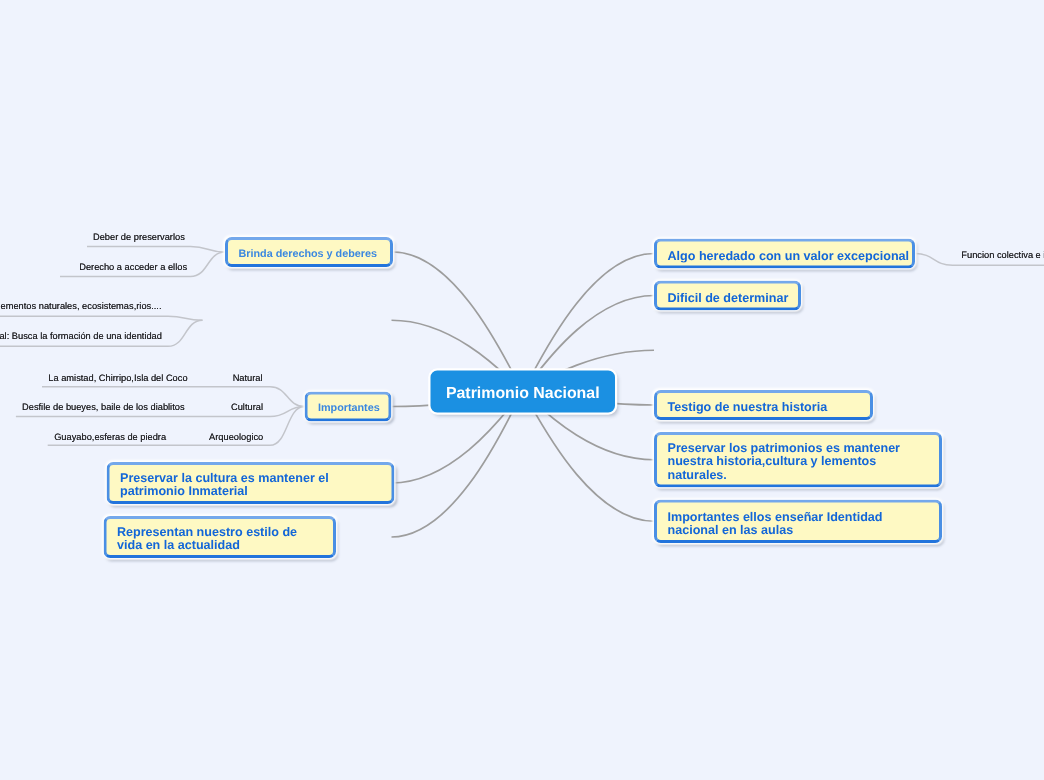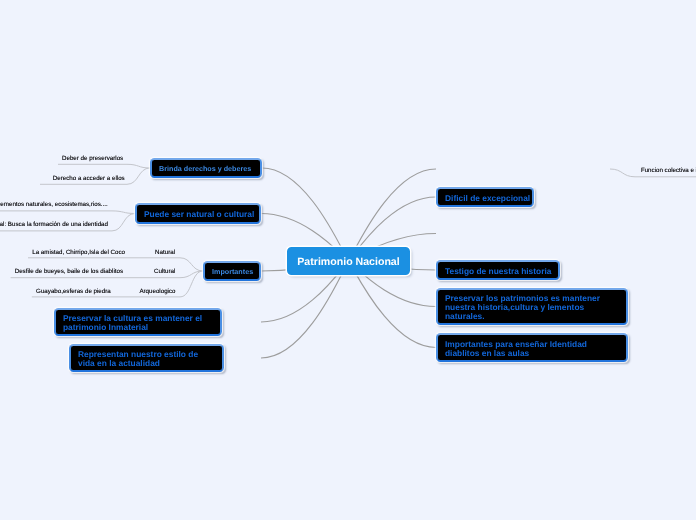--- a/index.html
+++ b/index.html
@@ -4,21 +4,21 @@
 <title>Patrimonio Nacional</title>
 <style>
   html,body{margin:0;padding:0;}
   body{width:696px;height:520px;background:#eff3fd;overflow:hidden;
        font-family:"Liberation Sans",sans-serif;
        -webkit-font-smoothing:antialiased;text-rendering:geometricPrecision;}
   #canvas{position:relative;width:696px;height:520px;}
   .node .tx, .leaf{-webkit-font-smoothing:antialiased;will-change:opacity;}
   svg.links{position:absolute;left:0;top:0;width:696px;height:520px;pointer-events:none;z-index:1;}
 
-  .node{position:absolute;z-index:2;box-sizing:border-box;background:#000000;
+  .node{position:absolute;z-index:2;box-sizing:border-box;background:#fef9c3;
         border:2px solid #4a8fe4;border-top-color:#74a8eb;border-bottom-color:#2274dc;border-radius:4.5px;
         color:#1266d8;font-weight:bold;font-size:8.4px;line-height:9.1px;
         display:flex;align-items:center;
         box-shadow:0 0 1.6px 0.7px #ffffff, 1.2px 1.4px 1.8px rgba(60,75,105,.42);}
   .node .tx{display:block;padding:0 7px;position:relative;top:1.2px;}
   .nowrap .tx{white-space:nowrap;}
 
   .root{z-index:3;background:#1b90e2;border-color:#1b90e2;color:#ffffff;
         font-size:10.6px;line-height:12px;justify-content:center;
         box-shadow:0 0 0 1.5px #ffffff, 2px 2px 2.6px rgba(60,75,105,.30);}
@@ -57,45 +57,45 @@
         <path d="M28.0,257.8 L180.0,257.8 C192.0,257.8 191.0,271.0 203.0,271.0"></path>
         <path d="M10.6,277.7 L180.0,277.7 C192.0,277.7 191.0,271.0 203.0,271.0"></path>
         <path d="M31.8,296.9 L180.0,296.9 C192.0,296.9 191.0,271.0 203.0,271.0"></path>
       </g>
   </svg>
 
   <div class="node root nowrap" style="left:287px;top:247px;width:123px;height:28px;">
     <span class="tx">Patrimonio Nacional</span>
   </div>
 
+  <div class="node nowrap" style="left:436px;top:159px;width:174px;height:20px;">
+    <span class="tx">Algo heredado con un valor excepcional</span>
+  </div>
   <div class="node nowrap" style="left:436px;top:187px;width:98px;height:20px;">
-    <span class="tx">Dificil de excepcional</span>
+    <span class="tx">Dificil de determinar</span>
   </div>
-  <div class="node nowrap" style="left:436px;top:260px;width:124px;height:20px;">
+  <div class="node nowrap" style="left:436px;top:260px;width:146px;height:20px;">
     <span class="tx">Testigo de nuestra historia</span>
   </div>
   <div class="node" style="left:436px;top:288px;width:192px;height:37px;">
     <span class="tx">Preservar los patrimonios es mantener nuestra historia,cultura y lementos naturales.</span>
   </div>
   <div class="node" style="left:436px;top:333px;width:192px;height:29px;">
-    <span class="tx">Importantes para enseñar Identidad diablitos en las aulas</span>
+    <span class="tx">Importantes ellos enseñar Identidad nacional en las aulas</span>
   </div>
 
   <div class="leaf" style="left:640.9px;top:166.8px;">Funcion colectiva e i</div>
 
   <div class="node light nowrap" style="left:150px;top:158px;width:112px;height:20px;">
     <span class="tx">Brinda derechos y deberes</span>
   </div>
-  <div class="node nowrap" style="left:135px;top:203px;width:126px;height:21px;font-size:8.4px;">
-    <span class="tx">Puede ser natural o cultural</span>
-  </div>
   <div class="node light nowrap" style="left:203px;top:261px;width:58px;height:20px;">
     <span class="tx">Importantes</span>
   </div>
-  <div class="node" style="left:54px;top:308px;width:168px;height:28px;">
+  <div class="node" style="left:71px;top:308px;width:192px;height:28px;">
     <span class="tx">Preservar la cultura es mantener el patrimonio Inmaterial</span>
   </div>
   <div class="node" style="left:69px;top:344px;width:155px;height:28px;">
     <span class="tx">Representan nuestro estilo de vida en la actualidad</span>
   </div>
 
   <div class="leaf" style="left:62px;top:155px;">Deber de preservarlos</div>
   <div class="leaf" style="left:52.8px;top:175.3px;">Derecho a acceder a ellos</div>
 
   <div class="leaf" style="left:-1px;top:201px;">lementos naturales, ecosistemas,rios....</div>

